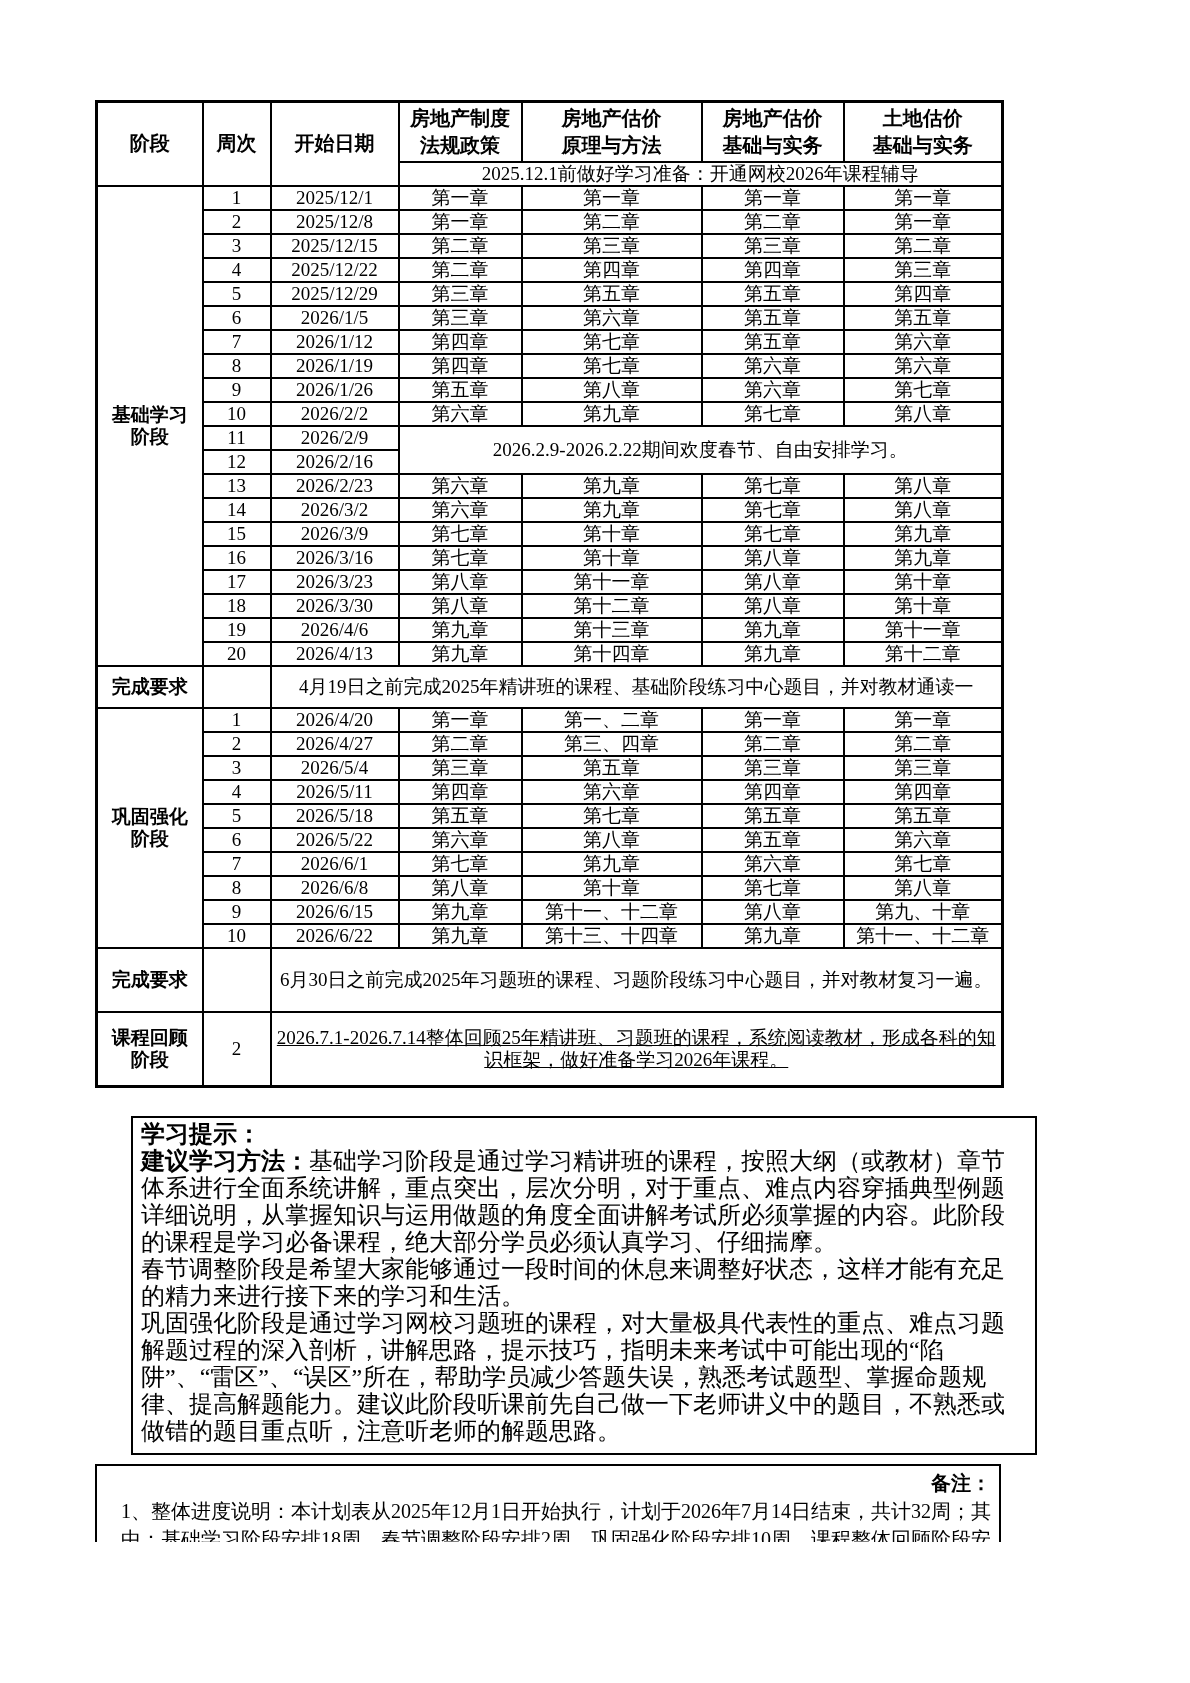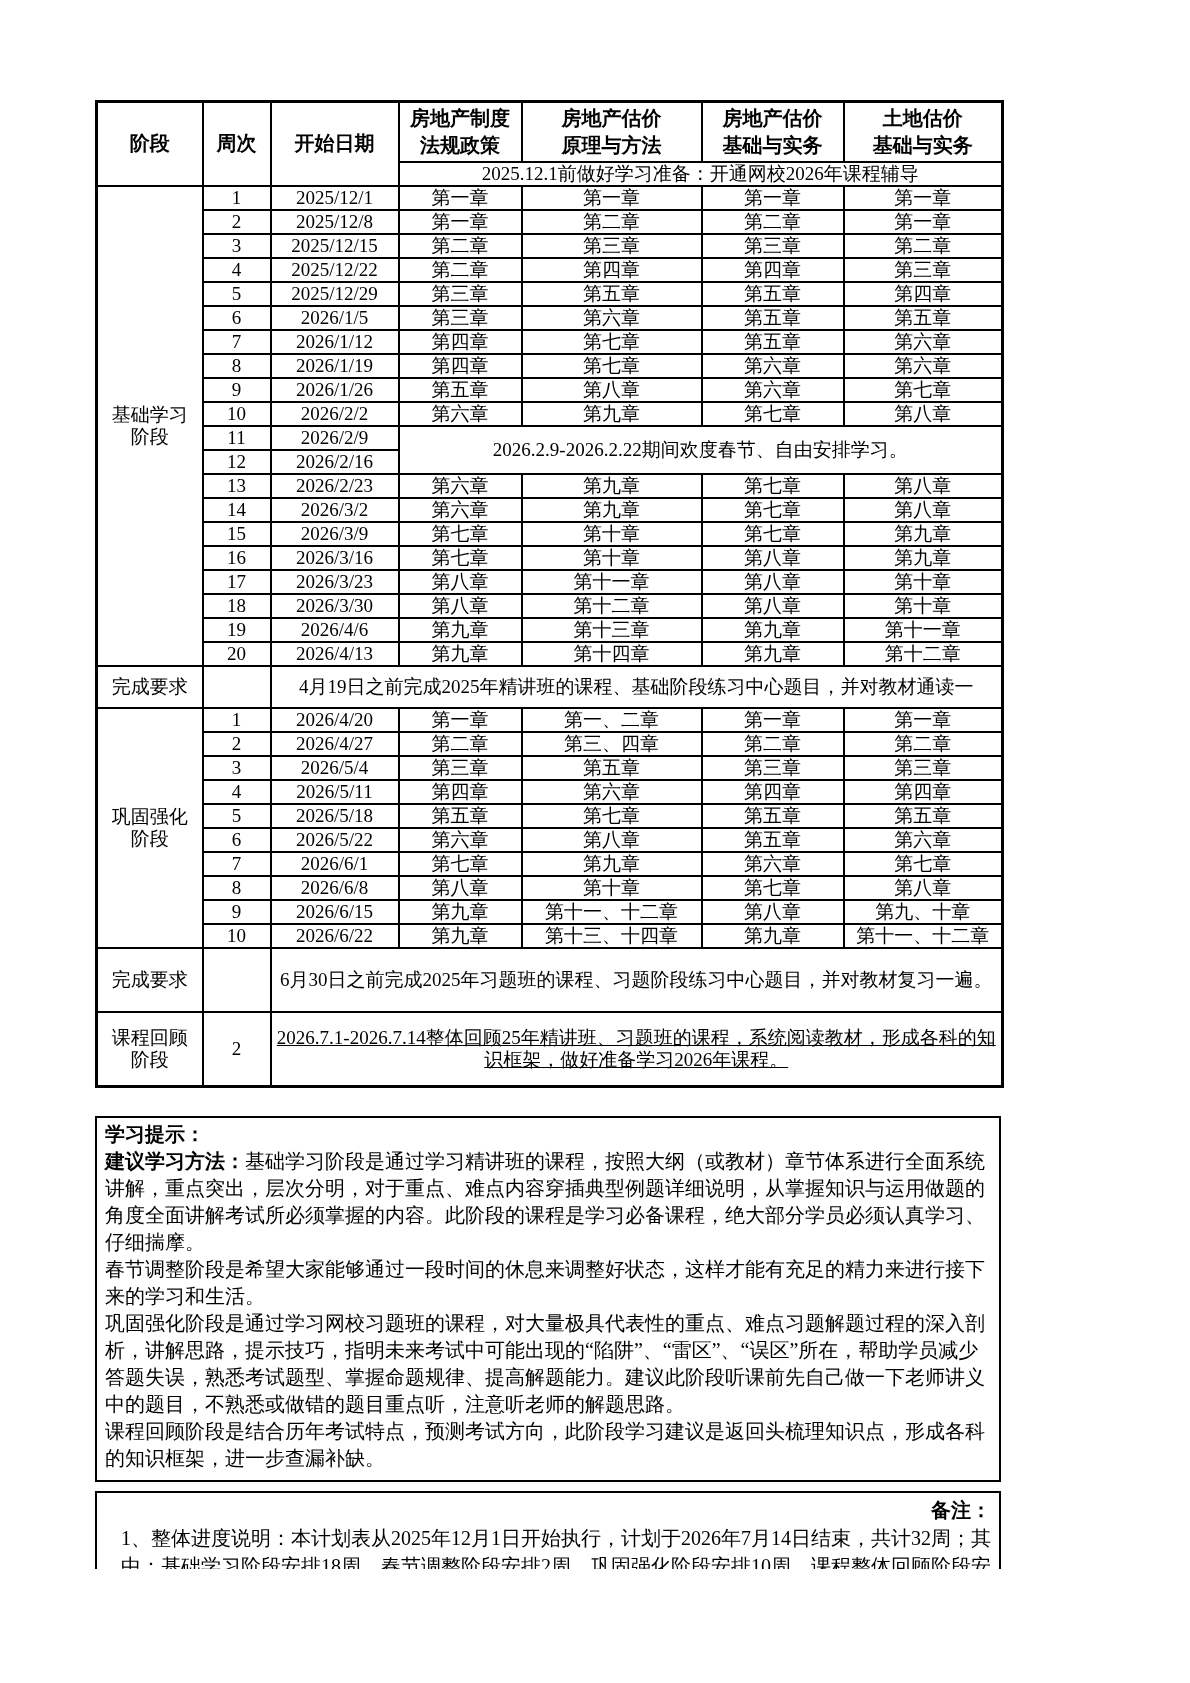--- a/index.html
+++ b/index.html
@@ -14,34 +14,34 @@
     width:906px; border:3px solid #000;
   }
   table.sched td, table.sched th {
     border:2px solid #000; text-align:center; vertical-align:middle;
     padding:0; overflow:hidden; white-space:pre-line;
     font-size:19px; line-height:1.15; font-family:"Liberation Serif","DejaVu Serif",serif;
   }
   table.sched th { font-size:20px; font-weight:bold; height:58px; line-height:1.35;margin-left:9px; }
   tr.prep-row td { height:20px; font-size:19px; }
   tr.wk-row td { height:22px; }
-  td.stage-cell { font-weight:normal; font-size:20px; line-height:1.3; }
+  td.stage-cell { font-weight:bold; font-size:20px; line-height:1.3; }
   td.holiday-cell { font-size:20px; }
   tr.req-row td { height:40px; }
-  td.req-label-cell { font-weight:normal; font-size:20px;margin-top:33px; }
+  td.req-label-cell { font-weight:bold; font-size:20px;margin-top:33px; }
   td.req-text-clip { white-space:nowrap; font-size:20px; }
   tr.req2-row td { height:62px; }
   td.req-text-wrap { white-space:normal; font-size:20px; line-height:1.5; padding:0 8px; }
   tr.review-row td { height:72px; }
   td.review-text-cell { white-space:normal; font-size:20px; line-height:1.5; padding:0 6px;text-decoration:underline; }
 
   .tips-box {
     width:906px; box-sizing:border-box; border:2px solid #000;
     margin-top:28px; padding:3px 8px 8px 8px;
-    font-size:20px; line-height:27px;
+    font-size:24px; line-height:27px;margin-left:36px;
   }
   .tips-box p { margin:0; }
   .lead { font-weight:bold; }
   .notes-box {
     width:906px; box-sizing:border-box; border:2px solid #000; border-bottom:none;
     margin-top:9px; padding:3px 8px 0 8px;
     font-size:20px; line-height:28px; height:78px; overflow:hidden;text-align:right;
   }
   .notes-box p { margin:0; }
 </style>
@@ -331,21 +331,20 @@
           <td class="review-text-cell" colspan="5">2026.7.1-2026.7.14整体回顾25年精讲班、习题班的课程，系统阅读教材，形成各科的知识框架，做好准备学习2026年课程。</td>
         </tr>
       </tbody>
   </table>
 
   <div class="tips-box">
     <p class="lead">学习提示：</p>
     <p><span class="lead">建议学习方法：</span><span>基础学习阶段是通过学习精讲班的课程，按照大纲（或教材）章节体系进行全面系统讲解，重点突出，层次分明，对于重点、难点内容穿插典型例题详细说明，从掌握知识与运用做题的角度全面讲解考试所必须掌握的内容。此阶段的课程是学习必备课程，绝大部分学员必须认真学习、仔细揣摩。</span></p>
     <p>春节调整阶段是希望大家能够通过一段时间的休息来调整好状态，这样才能有充足的精力来进行接下来的学习和生活。</p>
     <p>巩固强化阶段是通过学习网校习题班的课程，对大量极具代表性的重点、难点习题解题过程的深入剖析，讲解思路，提示技巧，指明未来考试中可能出现的“陷阱”、“雷区”、“误区”所在，帮助学员减少答题失误，熟悉考试题型、掌握命题规律、提高解题能力。建议此阶段听课前先自己做一下老师讲义中的题目，不熟悉或做错的题目重点听，注意听老师的解题思路。</p>
-    <p>课程回顾阶段是结合历年考试特点，预测考试方向，此阶段学习建议是返回头梳理知识点，形成各科的知识框架，进一步查漏补缺。</p>
   </div>
 
   <div class="notes-box">
     <p class="lead">备注：</p>
     <p>1、整体进度说明：本计划表从2025年12月1日开始执行，计划于2026年7月14日结束，共计32周；其中：基础学习阶段安排18周，春节调整阶段安排2周，巩固强化阶段安排10周，课程整体回顾阶段安排</p>
   </div>
 
 </div>
 
 </body></html>

